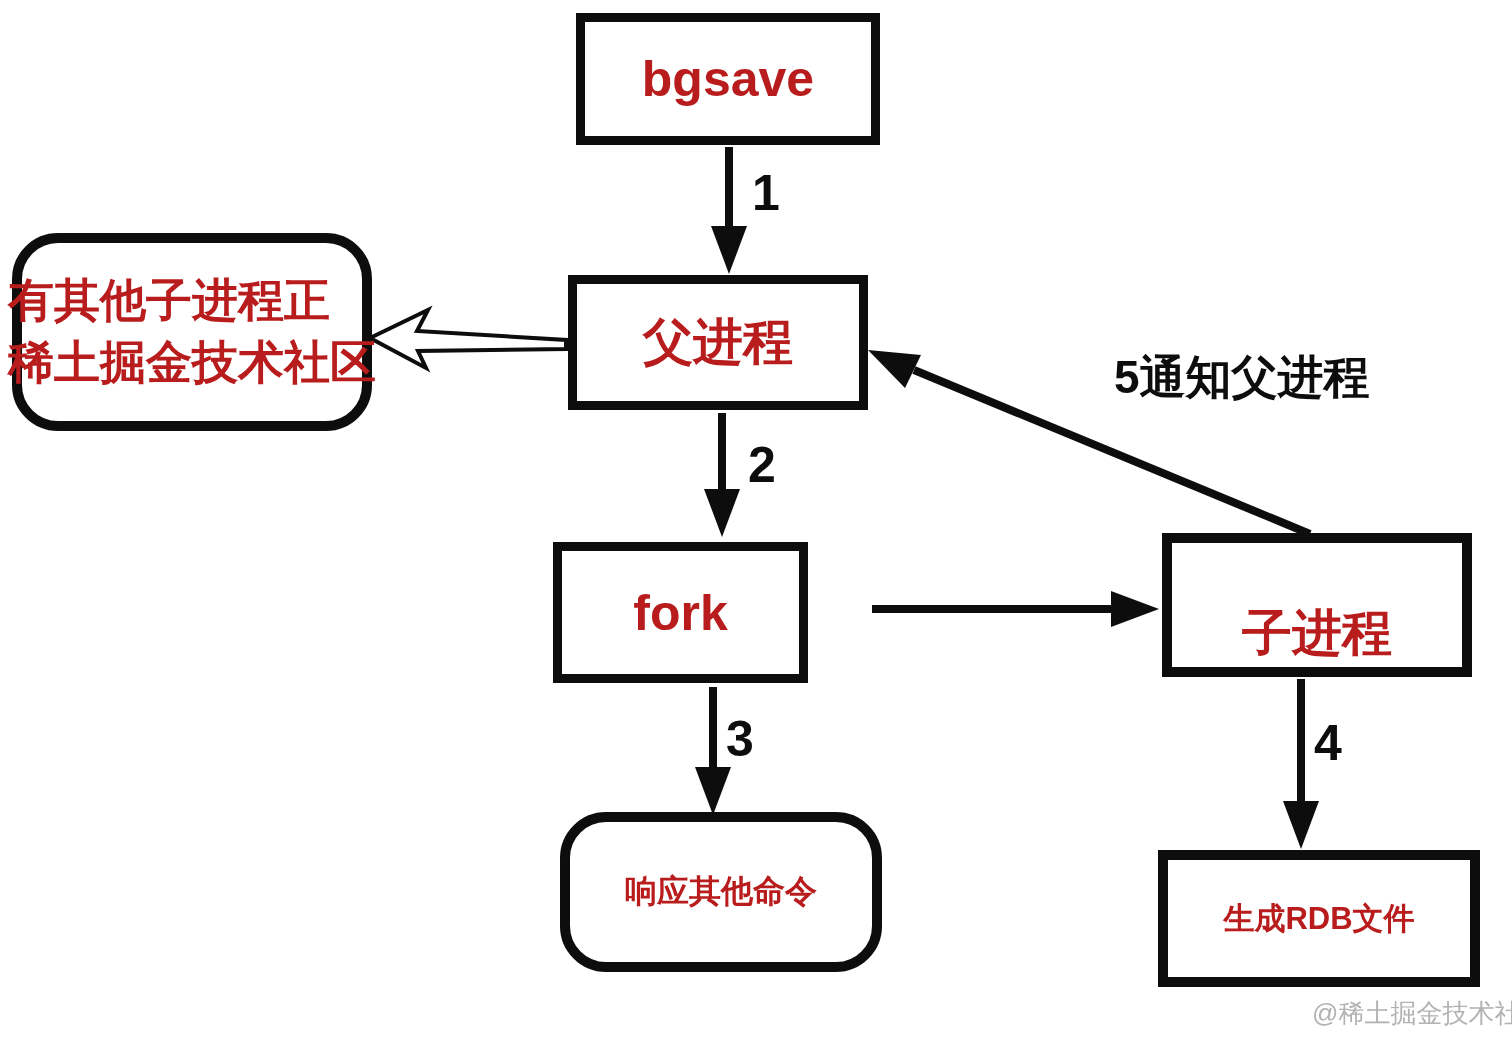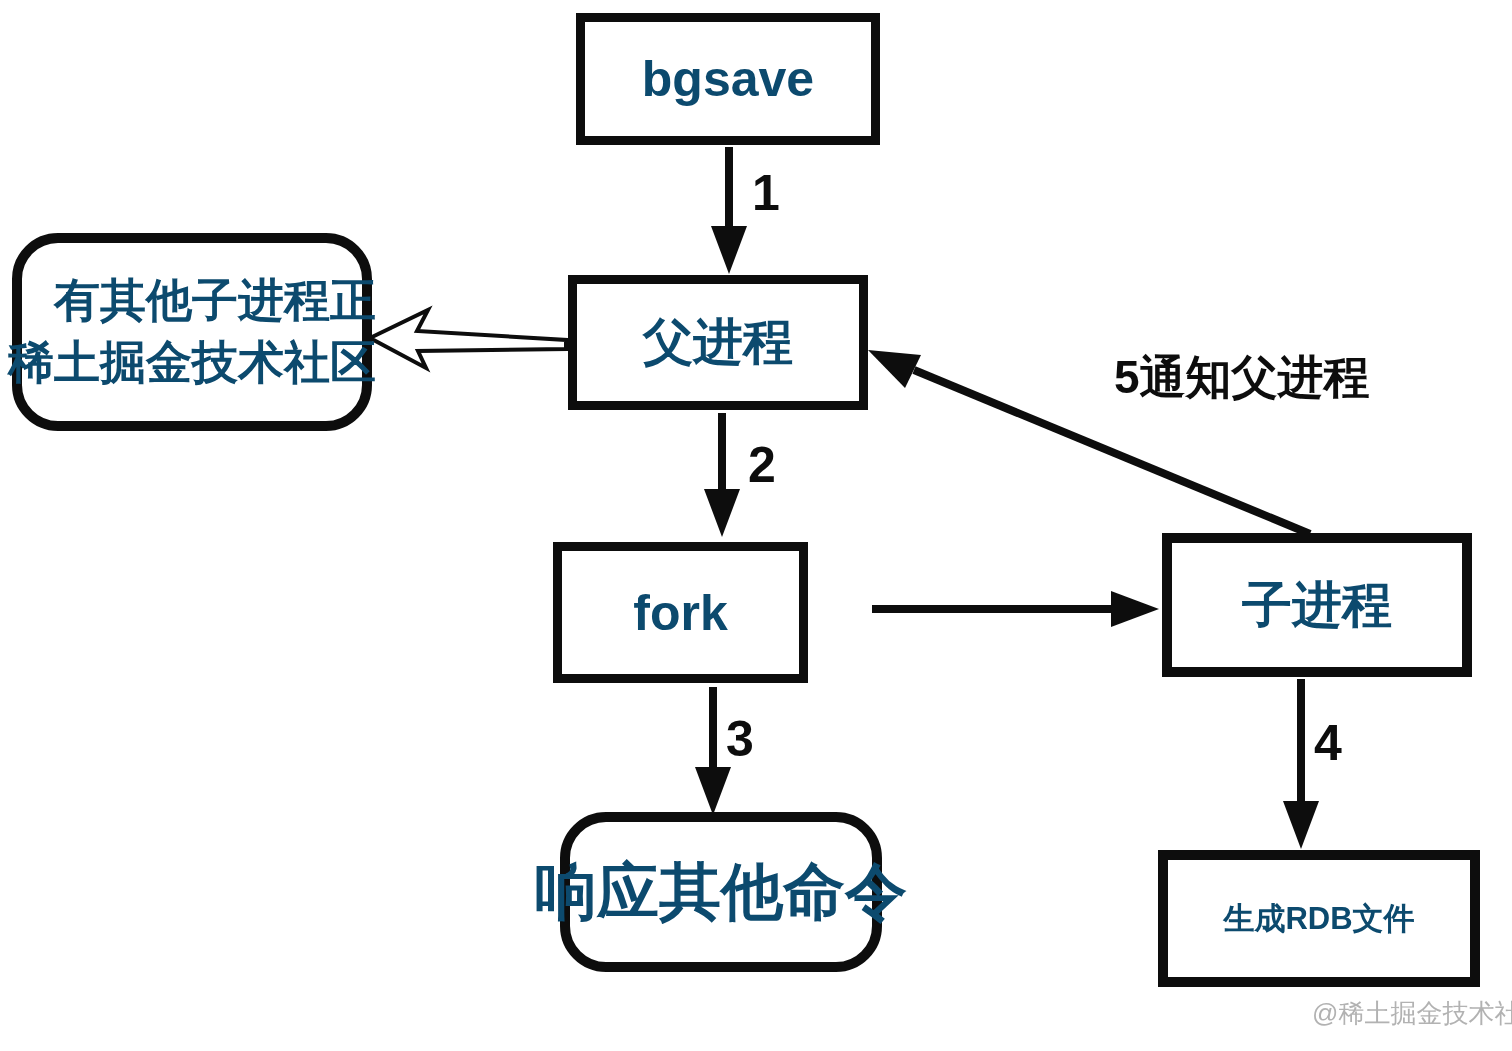--- a/index.html
+++ b/index.html
@@ -41,33 +41,33 @@
   .box {
     position: absolute;
     box-sizing: border-box;
     background: #ffffff;
     border: 9px solid #0d0d0d;
     display: flex;
     align-items: center;
     justify-content: center;
     font-weight: bold;
     text-align: center;
-    color: #0c4a6e;
+    color: #b91c1c;
   }
   .box.rounded {
     border-radius: 46px;
     border-width: 10px;
   }
   .box .lbl {
     white-space: nowrap;
   }
   .note-lines {
     display: flex;
     flex-direction: column;
-    align-items: flex-end;
+    align-items: flex-start;
   }
   .edge-label {
     position: absolute;
     font-weight: bold;
     font-size: 50px;
     line-height: 1.1;
     color: #0d0d0d;
     white-space: nowrap;
   }
   .watermark {
@@ -76,24 +76,24 @@
     top: 996px;
     font-size: 26px;
     font-weight: normal;
     color: #b2b2b2;
     white-space: nowrap;
   }
   
   #node-bgsave   { left: 576px;  top: 13px;  width: 304px; height: 132px; font-size: 50px; }
   #node-parent   { left: 568px;  top: 275px; width: 300px; height: 135px; font-size: 50px; justify-content: center; }
   #node-fork     { left: 553px;  top: 542px; width: 255px; height: 141px; font-size: 50px; }
-  #node-child    { left: 1162px; top: 533px; width: 310px; height: 144px; font-size: 50px; border-width: 10px; }
+  #node-child    { left: 1162px; top: 533px; width: 310px; height: 144px; font-size: 50px; border-width: 10px; align-items: flex-end; }
   #node-rdb      { left: 1158px; top: 850px; width: 322px; height: 137px; font-size: 31px; border-width: 10px; }
   #node-return   { left: 12px;   top: 233px; width: 360px; height: 198px; font-size: 46px; }
-  #node-respond  { left: 560px;  top: 812px; width: 322px; height: 160px; font-size: 62px; }
+  #node-respond  { left: 560px;  top: 812px; width: 322px; height: 160px; font-size: 32px; }
   #edge-label-1  { left: 752px;  top: 166px; }
   #edge-label-2  { left: 748px;  top: 438px; }
   #edge-label-3  { left: 726px;  top: 712px; }
   #edge-label-4  { left: 1314px; top: 716px; }
   #edge-label-5  { left: 1084px; top: 352px; font-size: 46px; margin-left: 30px; }
 </style>
 </head>
 <body>
 
 <div class="canvas">

